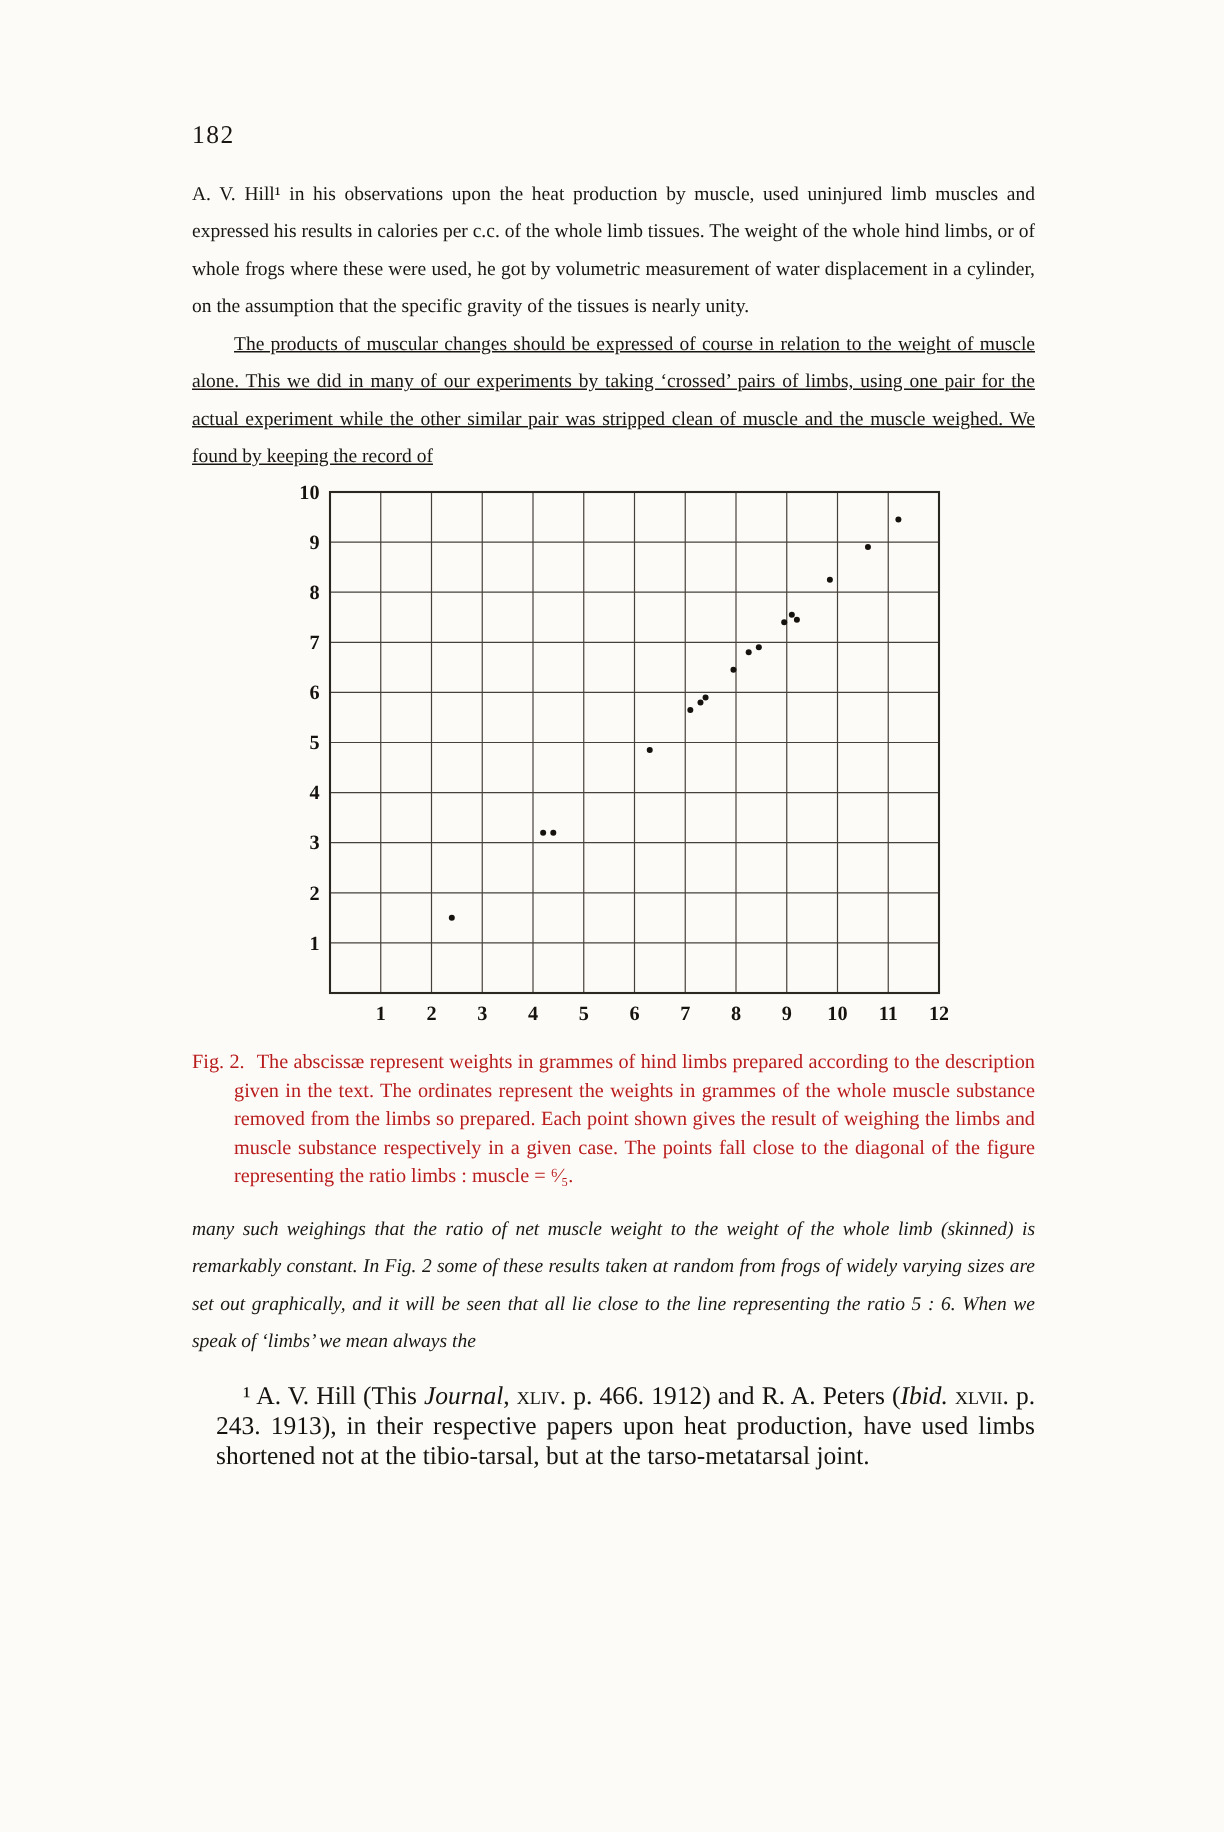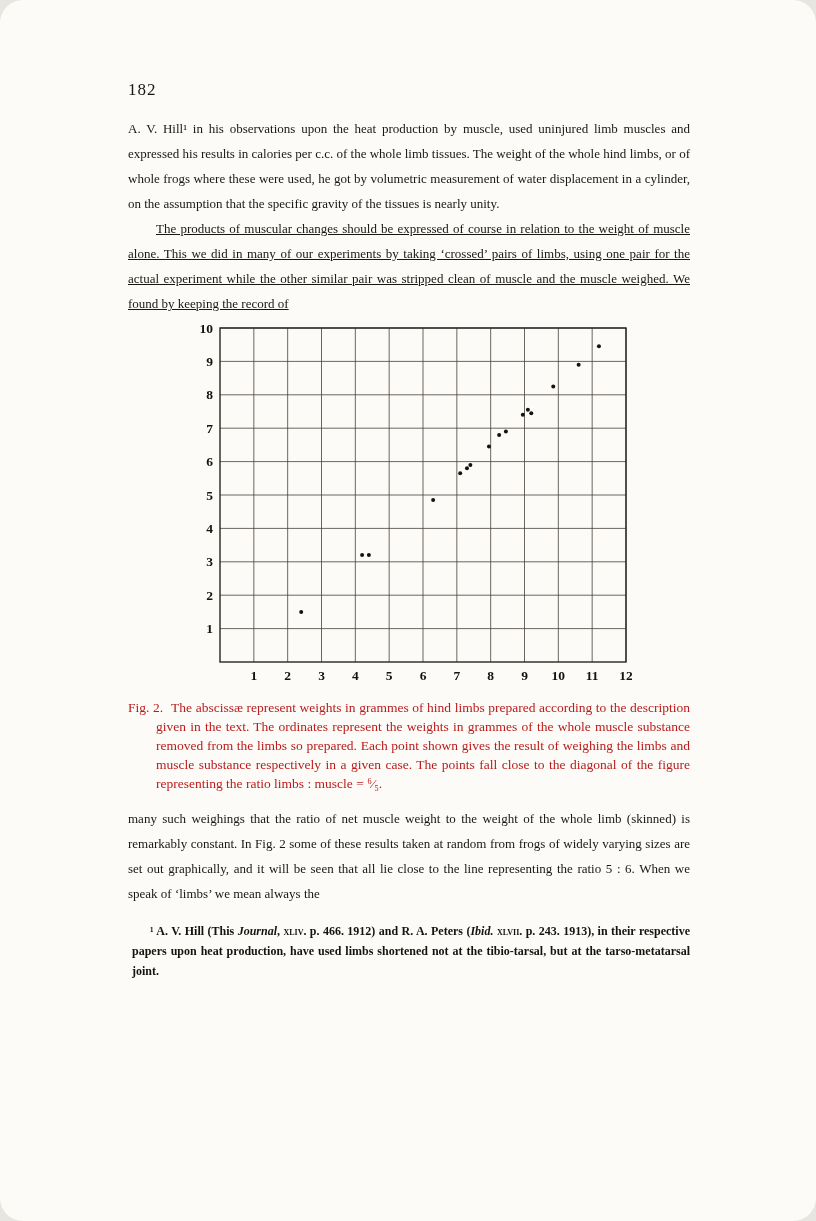--- a/index.html
+++ b/index.html
@@ -1,21 +1,20 @@
 <!DOCTYPE html>
 <html><head>
 <meta charset="utf-8">
 <style>
   html,body{margin:0;padding:0;background:#e8e6e0;}
   .page{
     width:816px;height:1221px;margin:0 auto;position:relative;
     background:#fcfbf7;color:#1a1713;
     font-family:"Liberation Serif", serif;
     overflow:hidden;
-    border-radius:23px;
   }
   .content{position:absolute;left:128px;top:80px;width:562px;}
 
   .running-head{display:flex;align-items:baseline;margin-bottom:14px;height:22px;}
   .page-number{font-size:17px;letter-spacing:1px;}
   .running-title{
     font-size:18px;font-style:italic;font-weight:bold;
     letter-spacing:2px;margin-left:62px;white-space:nowrap;
   }
 
@@ -31,25 +30,25 @@
     font-family:"Liberation Serif", serif;
     font-size:13.5px;font-weight:bold;fill:#16130f;
   }
 
   .caption{
     margin:10px 0 0 0;font-size:13.5px;line-height:19px;
     text-align:justify;padding-left:28px;text-indent:-28px;color:#b91c1c;
   }
   .caption-label{margin-right:8px;}
 
-  .after-figure{margin-top:13px;}
+  .after-figure{margin-top:13px;font-style:italic;}
 
   .footnote{
-    margin:15px 0 0 4px;font-size:12px;line-height:20px;
-    text-align:justify;text-indent:18px;color:#16130f;font-weight:bold;
+    margin:15px 0 0 16px;font-size:17px;line-height:20px;
+    text-align:justify;text-indent:18px;color:#16130f;
   }
   .seg-normal{font-style:normal;}
   .seg-italic{font-style:italic;}
   .seg-smallcaps{font-variant:small-caps;}
 </style>
 </head>
 <body>
 
 <div class="page">
   <div class="content">

